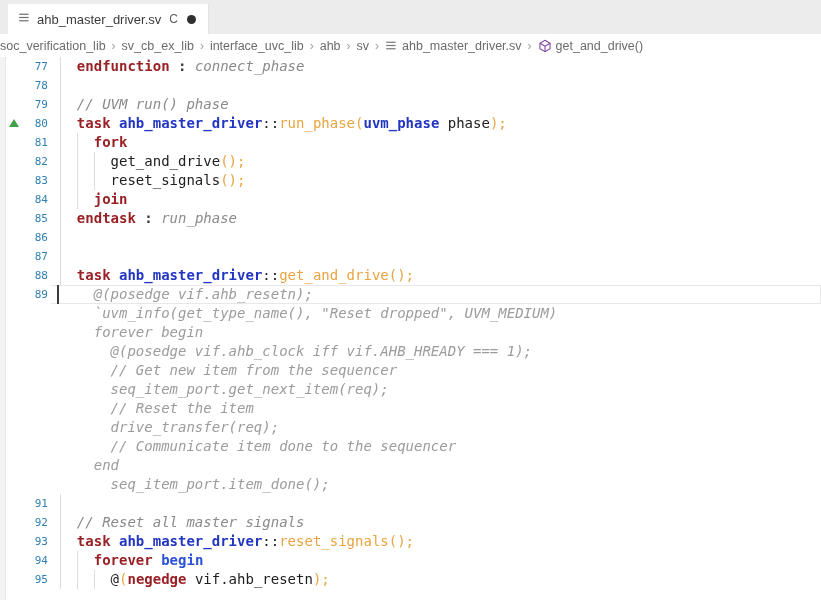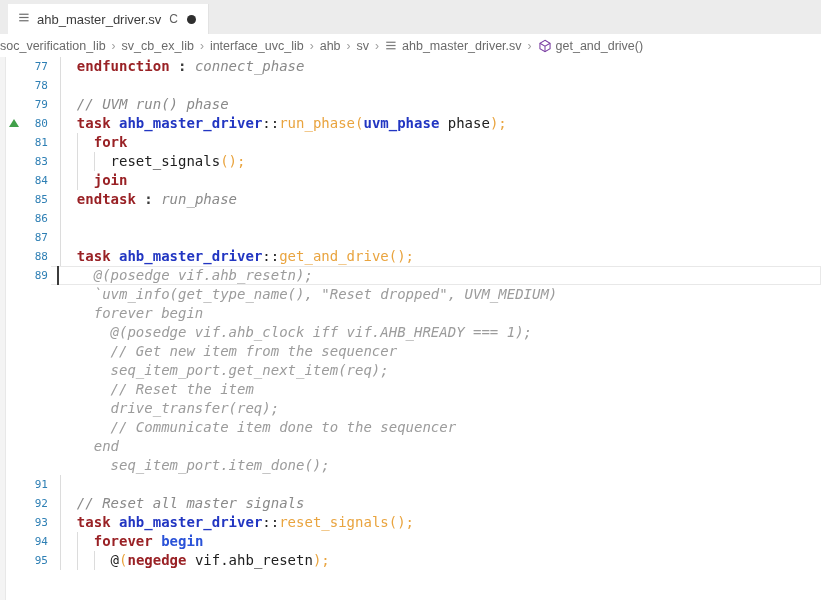--- a/index.html
+++ b/index.html
@@ -125,20 +125,26 @@
         <div class="code"><span class="guide" style="left: calc(0ch + 9px);"></span>  <span class="tk-kw">task</span><span class="tk-pl"> </span><span class="tk-ty">ahb_master_driver</span><span class="tk-pl">::</span><span class="tk-fn">run_phase</span><span class="tk-pu">(</span><span class="tk-ty">uvm_phase</span><span class="tk-pl"> phase</span><span class="tk-pu">);</span></div>
       </div>
       <div class="row">
         <div class="gutter">
           <span class="lnum">81</span>
         </div>
         <div class="code"><span class="guide" style="left: calc(0ch + 9px);"></span><span class="guide" style="left: calc(2ch + 9px);"></span>    <span class="tk-kw">fork</span></div>
       </div>
       <div class="row">
         <div class="gutter">
+          <span class="lnum">82</span>
+        </div>
+        <div class="code"><span class="guide" style="left: calc(0ch + 9px);"></span><span class="guide" style="left: calc(2ch + 9px);"></span><span class="guide" style="left: calc(4ch + 9px);"></span>      <span class="tk-pl">get_and_drive</span><span class="tk-pu">();</span></div>
+      </div>
+      <div class="row">
+        <div class="gutter">
           <span class="lnum">83</span>
         </div>
         <div class="code"><span class="guide" style="left: calc(0ch + 9px);"></span><span class="guide" style="left: calc(2ch + 9px);"></span><span class="guide" style="left: calc(4ch + 9px);"></span>      <span class="tk-pl">reset_signals</span><span class="tk-pu">();</span></div>
       </div>
       <div class="row">
         <div class="gutter">
           <span class="lnum">84</span>
         </div>
         <div class="code"><span class="guide" style="left: calc(0ch + 9px);"></span><span class="guide" style="left: calc(2ch + 9px);"></span>    <span class="tk-kw">join</span></div>
       </div>

